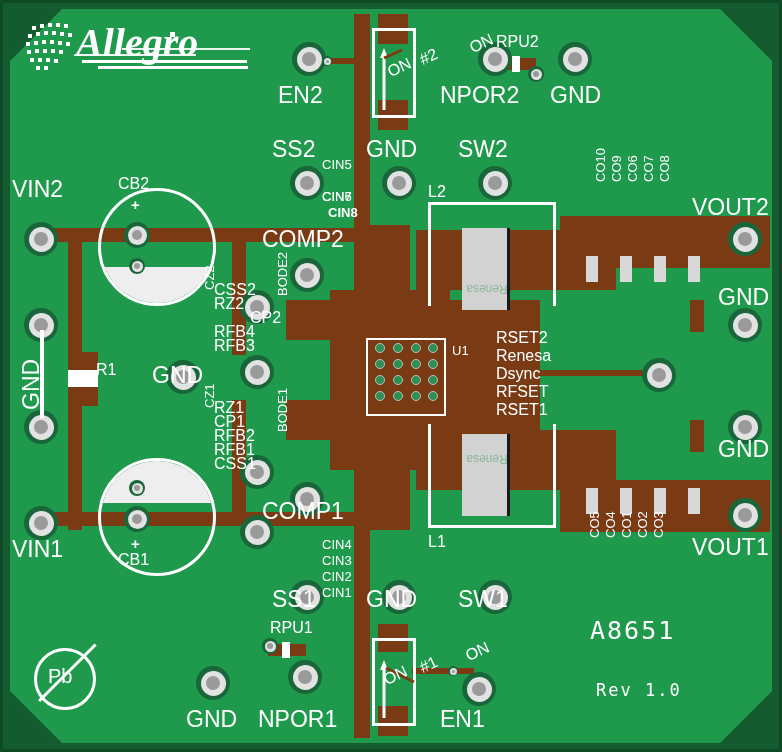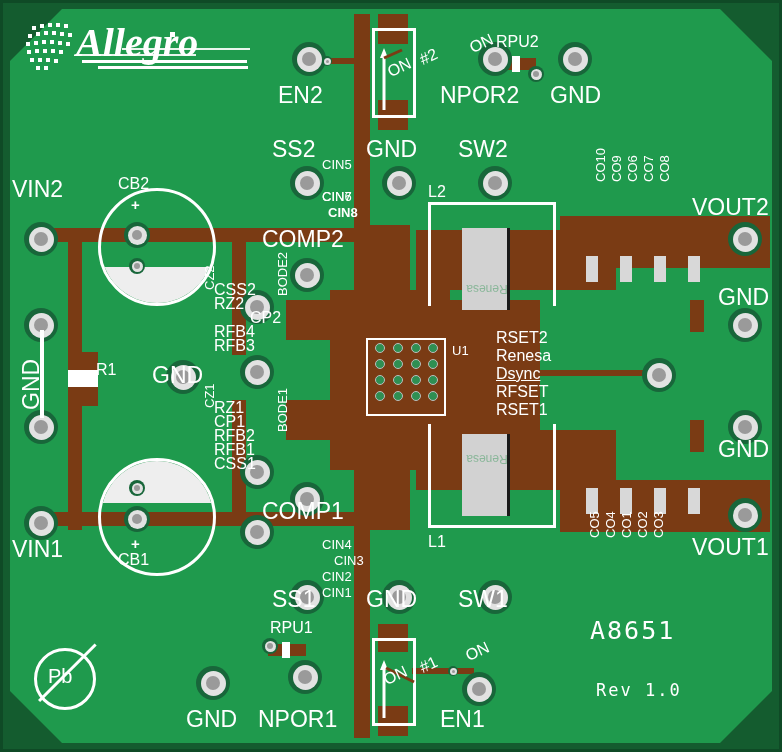--- a/index.html
+++ b/index.html
@@ -400,30 +400,30 @@
   <div class="silk silk-xl" style="left:458px; top:138px;">SW2</div>
   <div class="silk silk-xl" style="left:458px; top:588px;">SW1</div>
   <div class="silk silk-xl" style="left:262px; top:228px;">COMP2</div>
   <div class="silk silk-xl" style="left:262px; top:500px;">COMP1</div>
 
   <div class="silk silk-sm" style="left:322px; top:158px;">CIN5</div>
   <div class="silk silk-sm" style="left:322px; top:174px;margin-top:16px;">CIN6</div>
   <div class="silk silk-sm" style="left:322px; top:190px;">CIN7</div>
   <div class="silk silk-sm" style="left:328px; top:206px;font-weight:bold;">CIN8</div>
   <div class="silk silk-sm" style="left:322px; top:538px;">CIN4</div>
-  <div class="silk silk-sm" style="left:322px; top:554px;margin-left:12px;">CIN3</div>
+  <div class="silk silk-sm" style="left:322px; top:554px;">CIN3</div>
   <div class="silk silk-sm" style="left:322px; top:570px;">CIN2</div>
   <div class="silk silk-sm" style="left:322px; top:586px;">CIN1</div>
 
   <div class="silk silk-md" style="left:428px; top:184px;">L2</div>
   <div class="silk silk-md" style="left:428px; top:534px;">L1</div>
 
   <div class="silk silk-md" style="left:496px; top:330px;">RSET2</div>
   <div class="silk silk-md" style="left:496px; top:348px;">Renesa</div>
-  <div class="silk silk-md" style="left:496px; top:366px;text-decoration:underline;">Dsync</div>
+  <div class="silk silk-md" style="left:496px; top:366px;">Dsync</div>
   <div class="silk silk-md" style="left:496px; top:384px;">RFSET</div>
   <div class="silk silk-md" style="left:496px; top:402px;">RSET1</div>
 
   <div class="silk silk-sm silk-vert" style="left:594px; top:182px;">CO10</div>
   <div class="silk silk-sm silk-vert" style="left:610px; top:182px;">CO9</div>
   <div class="silk silk-sm silk-vert" style="left:626px; top:182px;">CO6</div>
   <div class="silk silk-sm silk-vert" style="left:642px; top:182px;">CO7</div>
   <div class="silk silk-sm silk-vert" style="left:658px; top:182px;">CO8</div>
 
   <div class="silk silk-sm silk-vert" style="left:588px; top:538px;">CO5</div>

